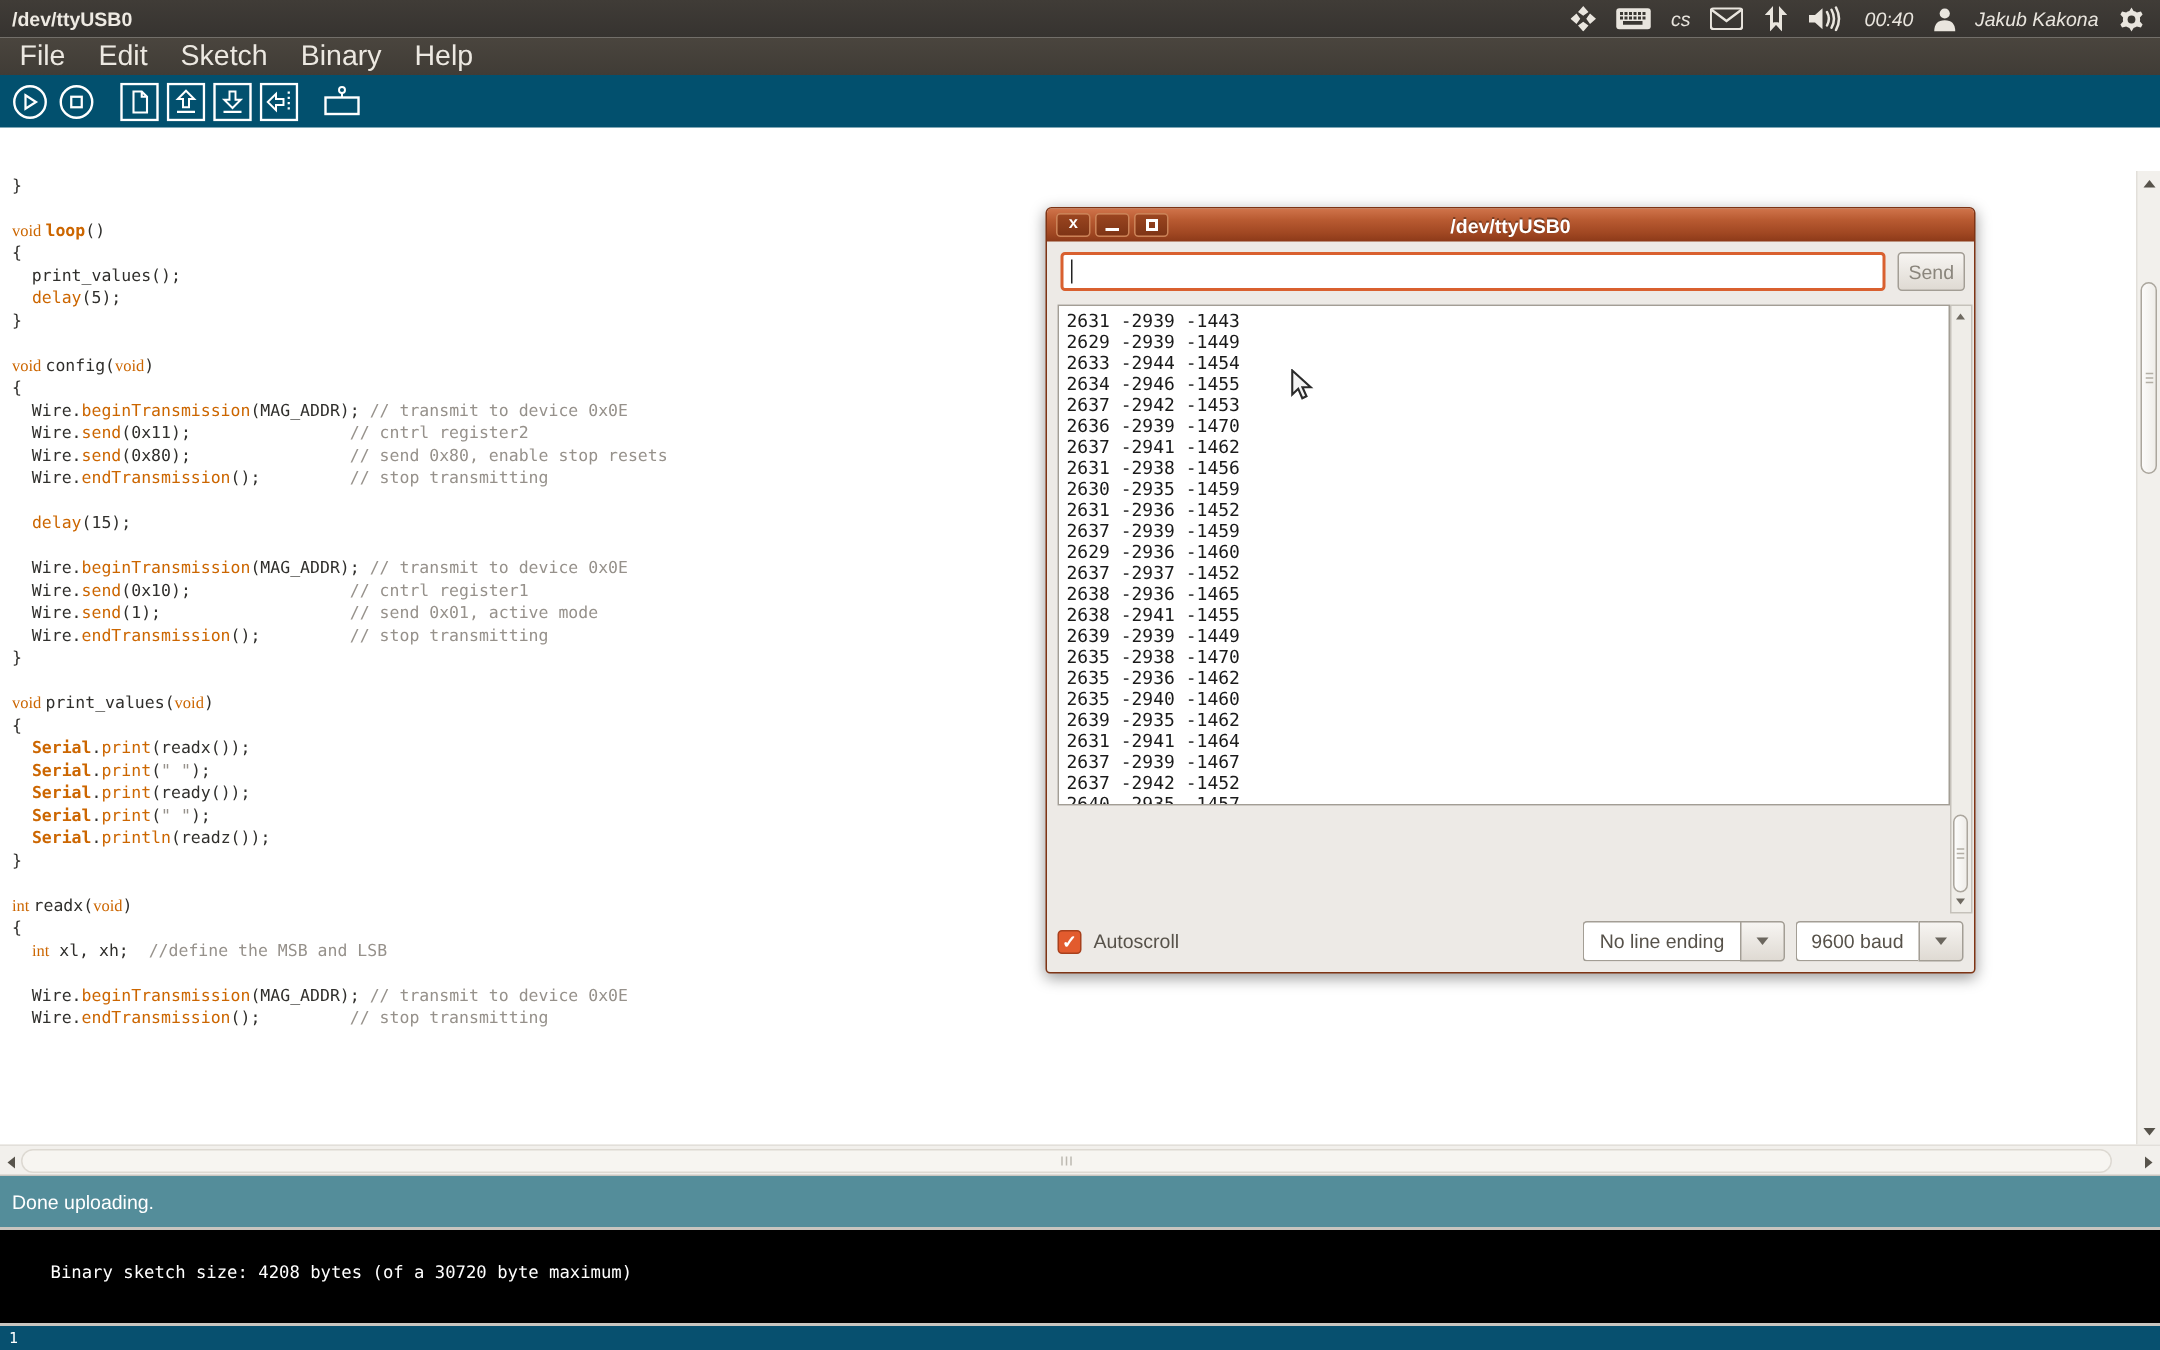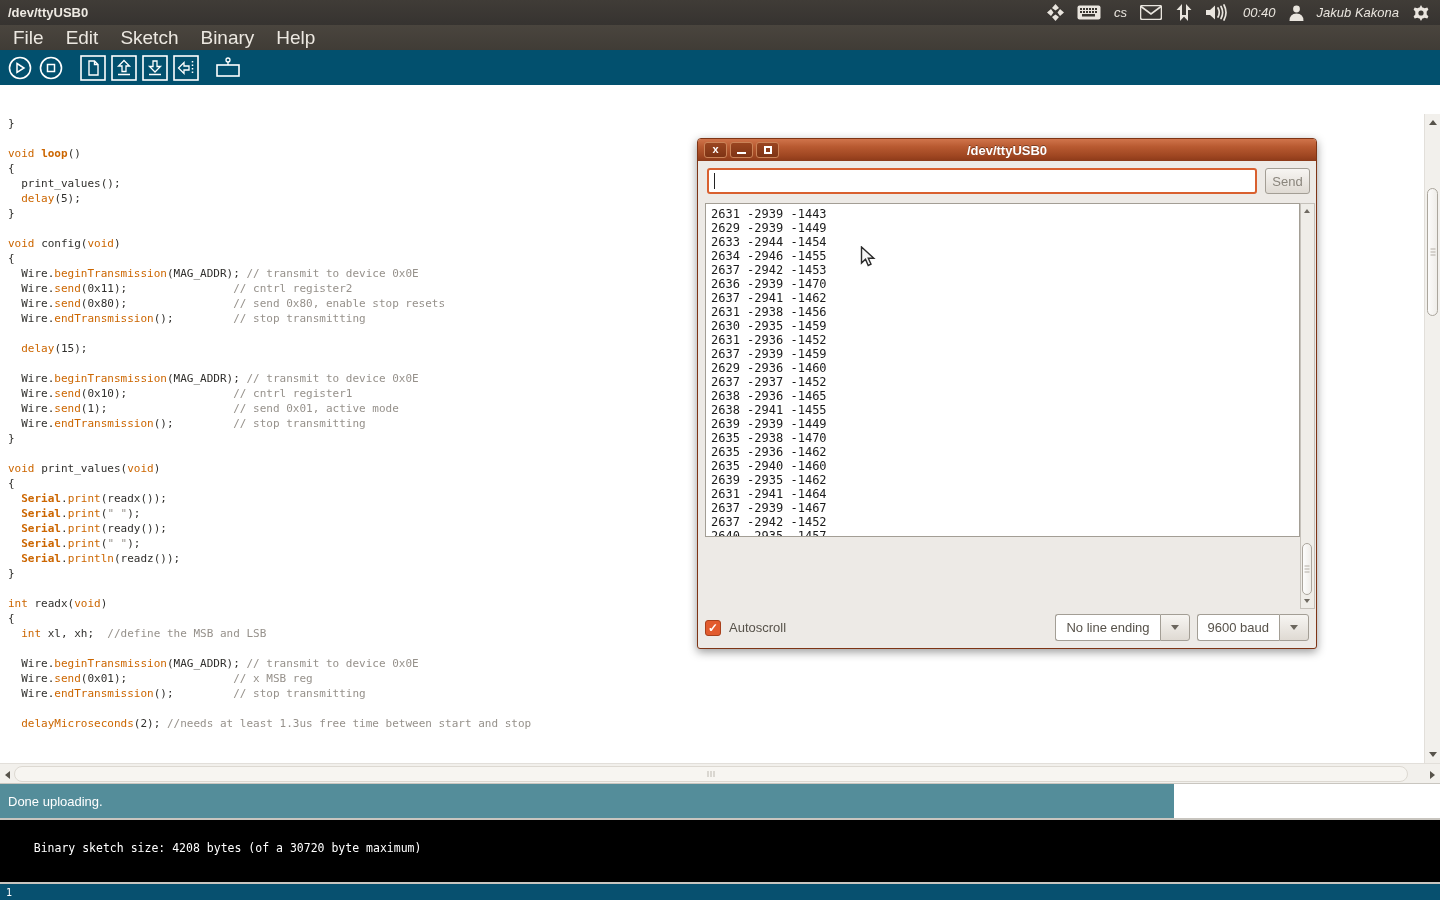--- a/index.html
+++ b/index.html
@@ -48,21 +48,21 @@
     display:flex; align-items:center; justify-content:center; }
   
   #editor {
     position:absolute; left:0; top:114px; width:1424px; height:649px;
     background:#ffffff; overflow:hidden;
     font-family:"DejaVu Sans Mono",monospace; font-size:11px; line-height:15px;
     padding:2px 0 0 8px; color:#302f2c;
   }
   .cl { white-space:pre; height:15px; }
   .t-p { color:#302f2c; }
-  .t-k { color:#cc6600; }
+  .t-k { color:#cc6600;font-family:Liberation Serif, serif; }
   .t-f { color:#cc6600; }
   .t-b { color:#cc6600; font-weight:bold; }
   .t-c { color:#96918b; }
   .t-s { color:#96918b; }
   
   #v-scroll {
     position:absolute; left:1424px; top:114px; width:16px; height:649px;
     background:#f2f0ec; border-left:1px solid #e2dfda;
   }
   .arr { width:0; height:0; position:absolute; left:4px; }
@@ -86,21 +86,21 @@
   .harr-right { right:5px; border-top:4px solid transparent; border-bottom:4px solid transparent; border-left:5px solid #57534b; }
   #h-thumb {
     position:absolute; left:14px; top:2px; width:1394px; height:16px;
     background:#f7f5f1; border:1px solid #ddd9d2; border-radius:8px;
   }
   .hgrip { position:absolute; left:50%; top:50%; transform:translate(-50%,-50%);
     display:flex; gap:2px; }
   .hgrip i { display:block; width:1px; height:6px; background:#bdb9b1; }
   
   #statusbar {
-    position:absolute; left:0; top:784px; width:1174px; height:34px;
+    position:absolute; left:0; top:784px; width:1440px; height:34px;
     background:#548d9a; color:#ffffff; font-size:13px;
     display:flex; align-items:center; padding-left:8px;
   }
   #console {
     position:absolute; left:0; top:818px; width:1440px; height:66px;
     background:#000; border-top:2px solid #c8c5bf; border-bottom:2px solid #c8c5bf;
     color:#fff; font-family:"DejaVu Sans Mono",monospace; font-size:11.5px;
     padding:7px 0 0 6px; white-space:pre;
   }
   #bottombar {
@@ -353,24 +353,22 @@
       <div class="cl"><span class="t-p">  </span><span class="t-b">Serial</span><span class="t-p">.</span><span class="t-f">print</span><span class="t-p">(ready());</span></div>
       <div class="cl"><span class="t-p">  </span><span class="t-b">Serial</span><span class="t-p">.</span><span class="t-f">print</span><span class="t-p">(</span><span class="t-s">" "</span><span class="t-p">);</span></div>
       <div class="cl"><span class="t-p">  </span><span class="t-b">Serial</span><span class="t-p">.</span><span class="t-f">println</span><span class="t-p">(readz());</span></div>
       <div class="cl"><span class="t-p">}</span></div>
       <div class="cl">&nbsp;</div>
       <div class="cl"><span class="t-k">int </span><span class="t-p">readx(</span><span class="t-k">void</span><span class="t-p">)</span></div>
       <div class="cl"><span class="t-p">{</span></div>
       <div class="cl"><span class="t-p">  </span><span class="t-k">int</span><span class="t-p"> xl, xh;  </span><span class="t-c">//define the MSB and LSB</span></div>
       <div class="cl">&nbsp;</div>
       <div class="cl"><span class="t-p">  Wire.</span><span class="t-f">beginTransmission</span><span class="t-p">(MAG_ADDR); </span><span class="t-c">// transmit to device 0x0E</span></div>
-      <div class="cl"><span class="t-p">  Wire.</span><span class="t-f">send</span><span class="t-p">(0x01);                </span><span class="t-c">// x MSB reg</span></div>
       <div class="cl"><span class="t-p">  Wire.</span><span class="t-f">endTransmission</span><span class="t-p">();         </span><span class="t-c">// stop transmitting</span></div>
       <div class="cl">&nbsp;</div>
-      <div class="cl"><span class="t-p">  </span><span class="t-f">delayMicroseconds</span><span class="t-p">(2); </span><span class="t-c">//needs at least 1.3us free time between start and stop</span></div>
       <div class="cl">&nbsp;</div>
     </div>
 
   <div id="v-scroll">
     <span class="arr arr-up"></span>
     <div id="v-thumb">
       <span class="grip">
           <i></i>
           <i></i>
           <i></i>

